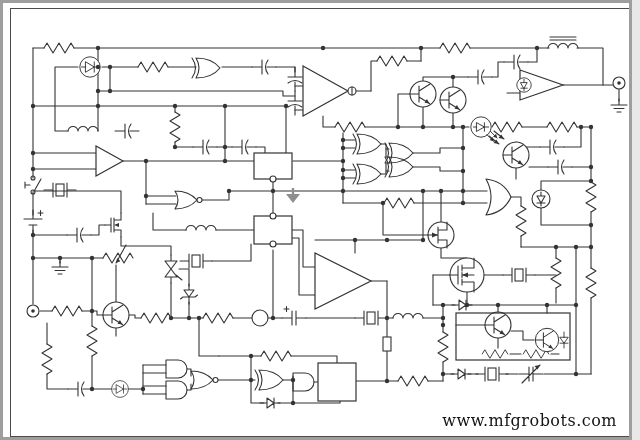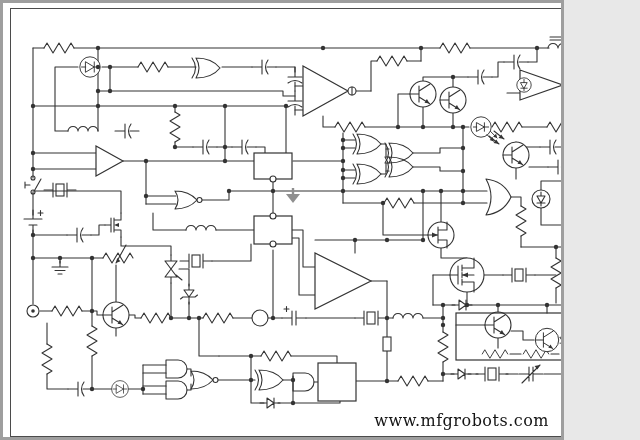--- a/index.html
+++ b/index.html
@@ -1,16 +1,16 @@
 <!DOCTYPE html>
 <html><head>
 <meta charset="utf-8">
 <style>
   html,body{margin:0;padding:0;background:#e8e8e8;}
-  .stage{position:relative;width:564px;height:440px;background:#ffffff;box-sizing:border-box;
+  .stage{position:relative;width:632px;height:440px;background:#ffffff;box-sizing:border-box;
          border:3px solid #9e9e9e;font-family:"DejaVu Serif", serif;overflow:hidden;}
   svg{position:absolute;left:0;top:0;}
   .watermark{position:absolute;right:12px;bottom:7px;font-size:16px;color:#141414;
              font-family:"DejaVu Serif", serif;letter-spacing:0.5px;}
 </style>
 </head>
 <body>
 
 <div class="stage">
   <svg id="cv" width="640" height="440" viewBox="0 0 640 440">

